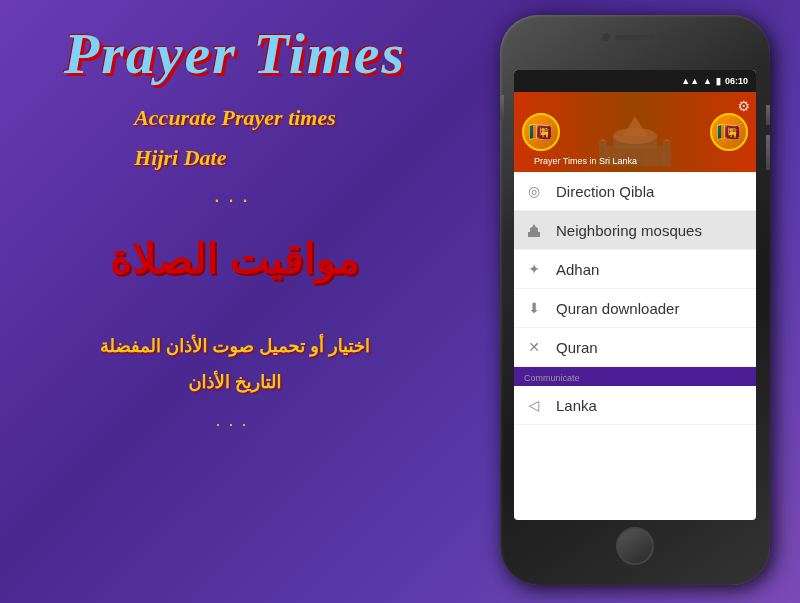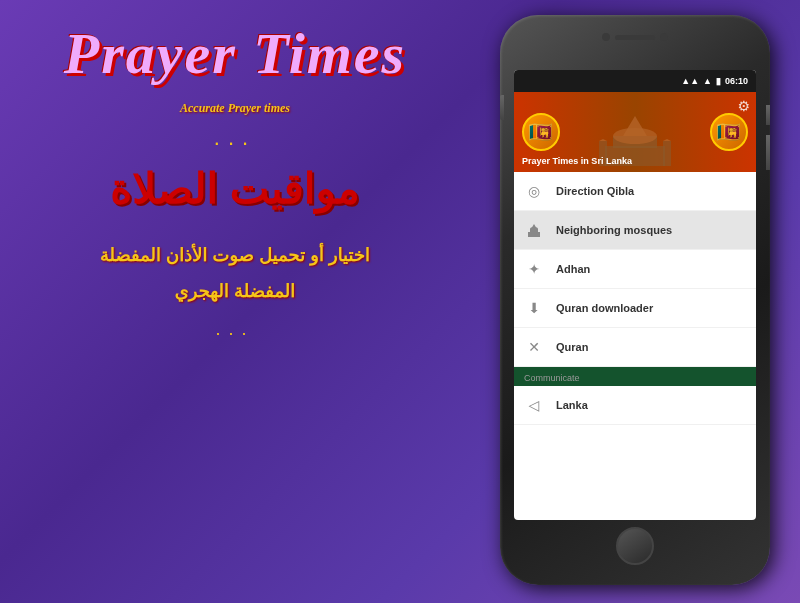--- a/index.html
+++ b/index.html
@@ -31,52 +31,52 @@
       align-items: center;
       justify-content: flex-start;
       padding-top: 15px;
     }
 
     .title-prayer {
       font-family: 'Georgia', cursive, serif;
       font-style: italic;
       font-size: 58px;
       font-weight: bold;
-      color: #f0abfc;
+      color: #7dd3fc;
       text-shadow: 3px 3px 0px #cc0000, -1px -1px 0px #aa0000;
       letter-spacing: 2px;
       line-height: 1;
       text-align: center;
     }
 
     .subtitle-line {
       font-family: 'Georgia', serif;
       font-style: italic;
-      font-size: 12px;
+      font-size: 22px;
       font-weight: bold;
       color: #f5c518;
       text-shadow: 1px 1px 2px #990000;
       text-align: left;
       line-height: 1.8;
     }
 
     .dots {
       font-size: 22px;
       color: #f5c518;
       letter-spacing: 8px;
       margin: 5px 0;
     }
 
     .arabic-title {
       font-size: 42px;
       font-weight: bold;
       color: #cc0000;
       text-shadow: 2px 2px 0px #880000;
       text-align: right;
-      margin: 8px 0;
+      margin: 21px 0;
       direction: rtl;
     }
 
     .arabic-sub {
       font-size: 18px;
       color: #f5c518;
       text-shadow: 1px 1px 2px #990000;
       text-align: center;
       direction: rtl;
       line-height: 2;
@@ -166,24 +166,24 @@
       overflow: hidden;
       display: flex;
       align-items: center;
       justify-content: center;
       font-size: 18px;
     }
 
     .app-title-bar {
       position: absolute;
       bottom: 6px;
-      left: 8px;
+      left: 20px;
       color: #fff;
       font-size: 9px;
-      font-weight: bold;
+      font-weight: normal;
     }
 
     .gear-icon {
       position: absolute;
       top: 6px;
       right: 6px;
       color: #fff;
       font-size: 14px;
       opacity: 0.8;
     }
@@ -211,30 +211,30 @@
       height: 20px;
       display: flex;
       align-items: center;
       justify-content: center;
       color: #888;
       font-size: 14px;
       flex-shrink: 0;
     }
 
     .menu-label {
-      font-size: 11px;
+      font-size: 15px;
       color: #333;
-      font-weight: 700;
+      font-weight: 400;
     }
 
     .section-header {
       padding: 6px 10px 3px;
       font-size: 9px;
       color: #999;
-      background: #14532d;
+      background: #4c1d95;
     }
 
     
     .phone-top {
       position: absolute;
       top: 18px;
       left: 50%;
       transform: translateX(-50%);
       display: flex;
       gap: 5px;
@@ -296,29 +296,30 @@
 </head>
 <body>
 
 <div class="bg"></div>
 
 <div class="left-content">
   <div class="title-prayer">Prayer Times</div>
 
   <div style="margin-top: 15px; text-align: center;">
     <div class="subtitle-line">Accurate Prayer times</div>
+    <div class="subtitle-line">Hijri Date</div>
   </div>
 
   <div class="dots">...</div>
 
   <div class="arabic-title">مواقيت الصلاة</div>
 
-  <div style="margin-top: 16px; text-align: center;">
+  <div style="margin-top: 24px; text-align: center;">
     <div class="arabic-sub">اختيار أو تحميل صوت الأذان المفضلة</div>
-    <div class="arabic-sub">المفضلة الهجري</div>
+    <div class="arabic-sub">التاريخ الأذان</div>
   </div>
 
   <div class="dots-bottom">...</div>
 </div>
 
 <div class="phone-container">
   <div class="phone-outer">
 
     <div class="phone-left-edge"></div>
     <div class="phone-right-edge-1"></div>

